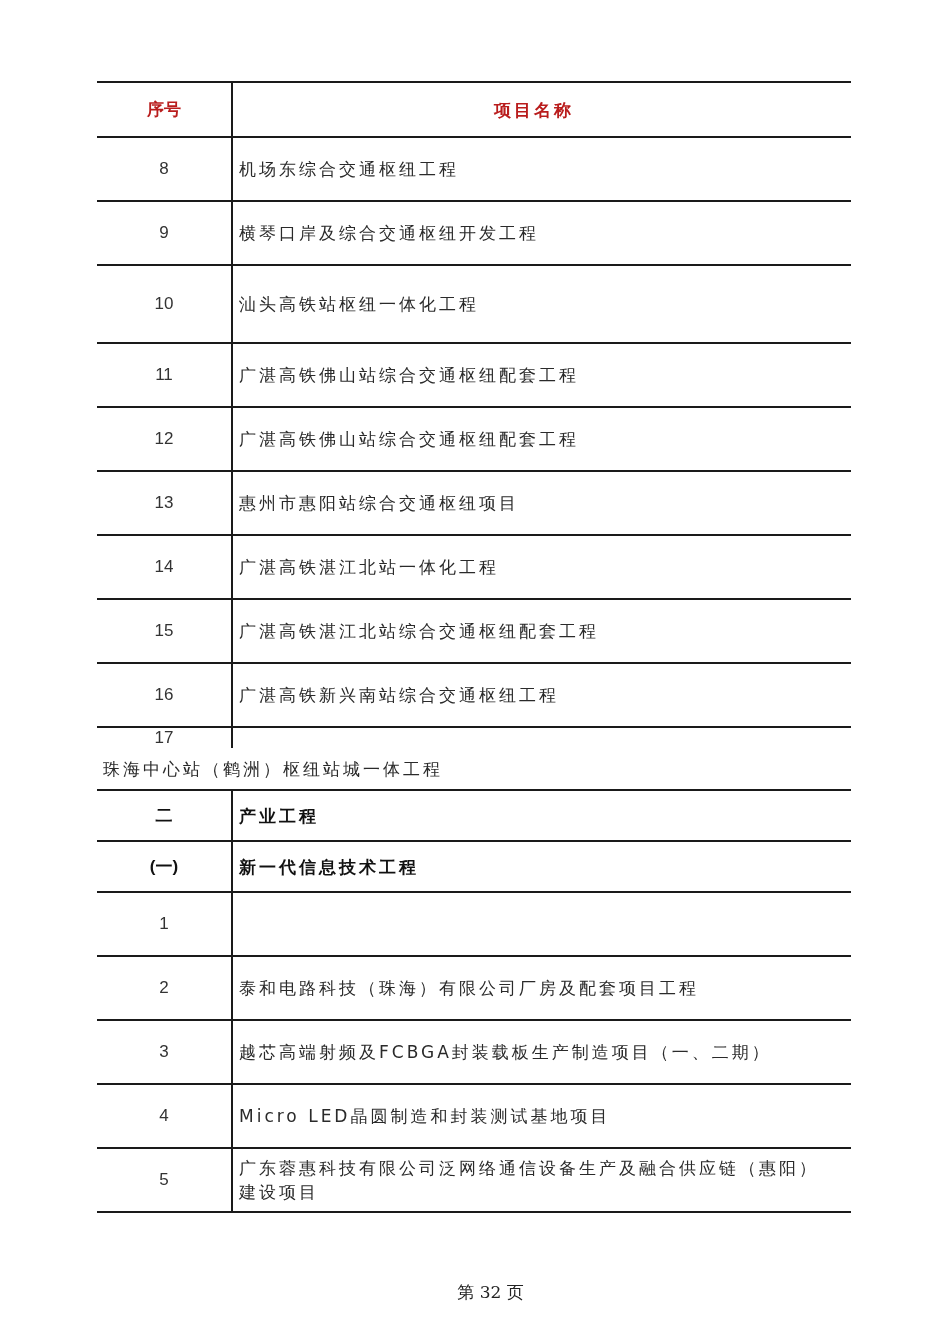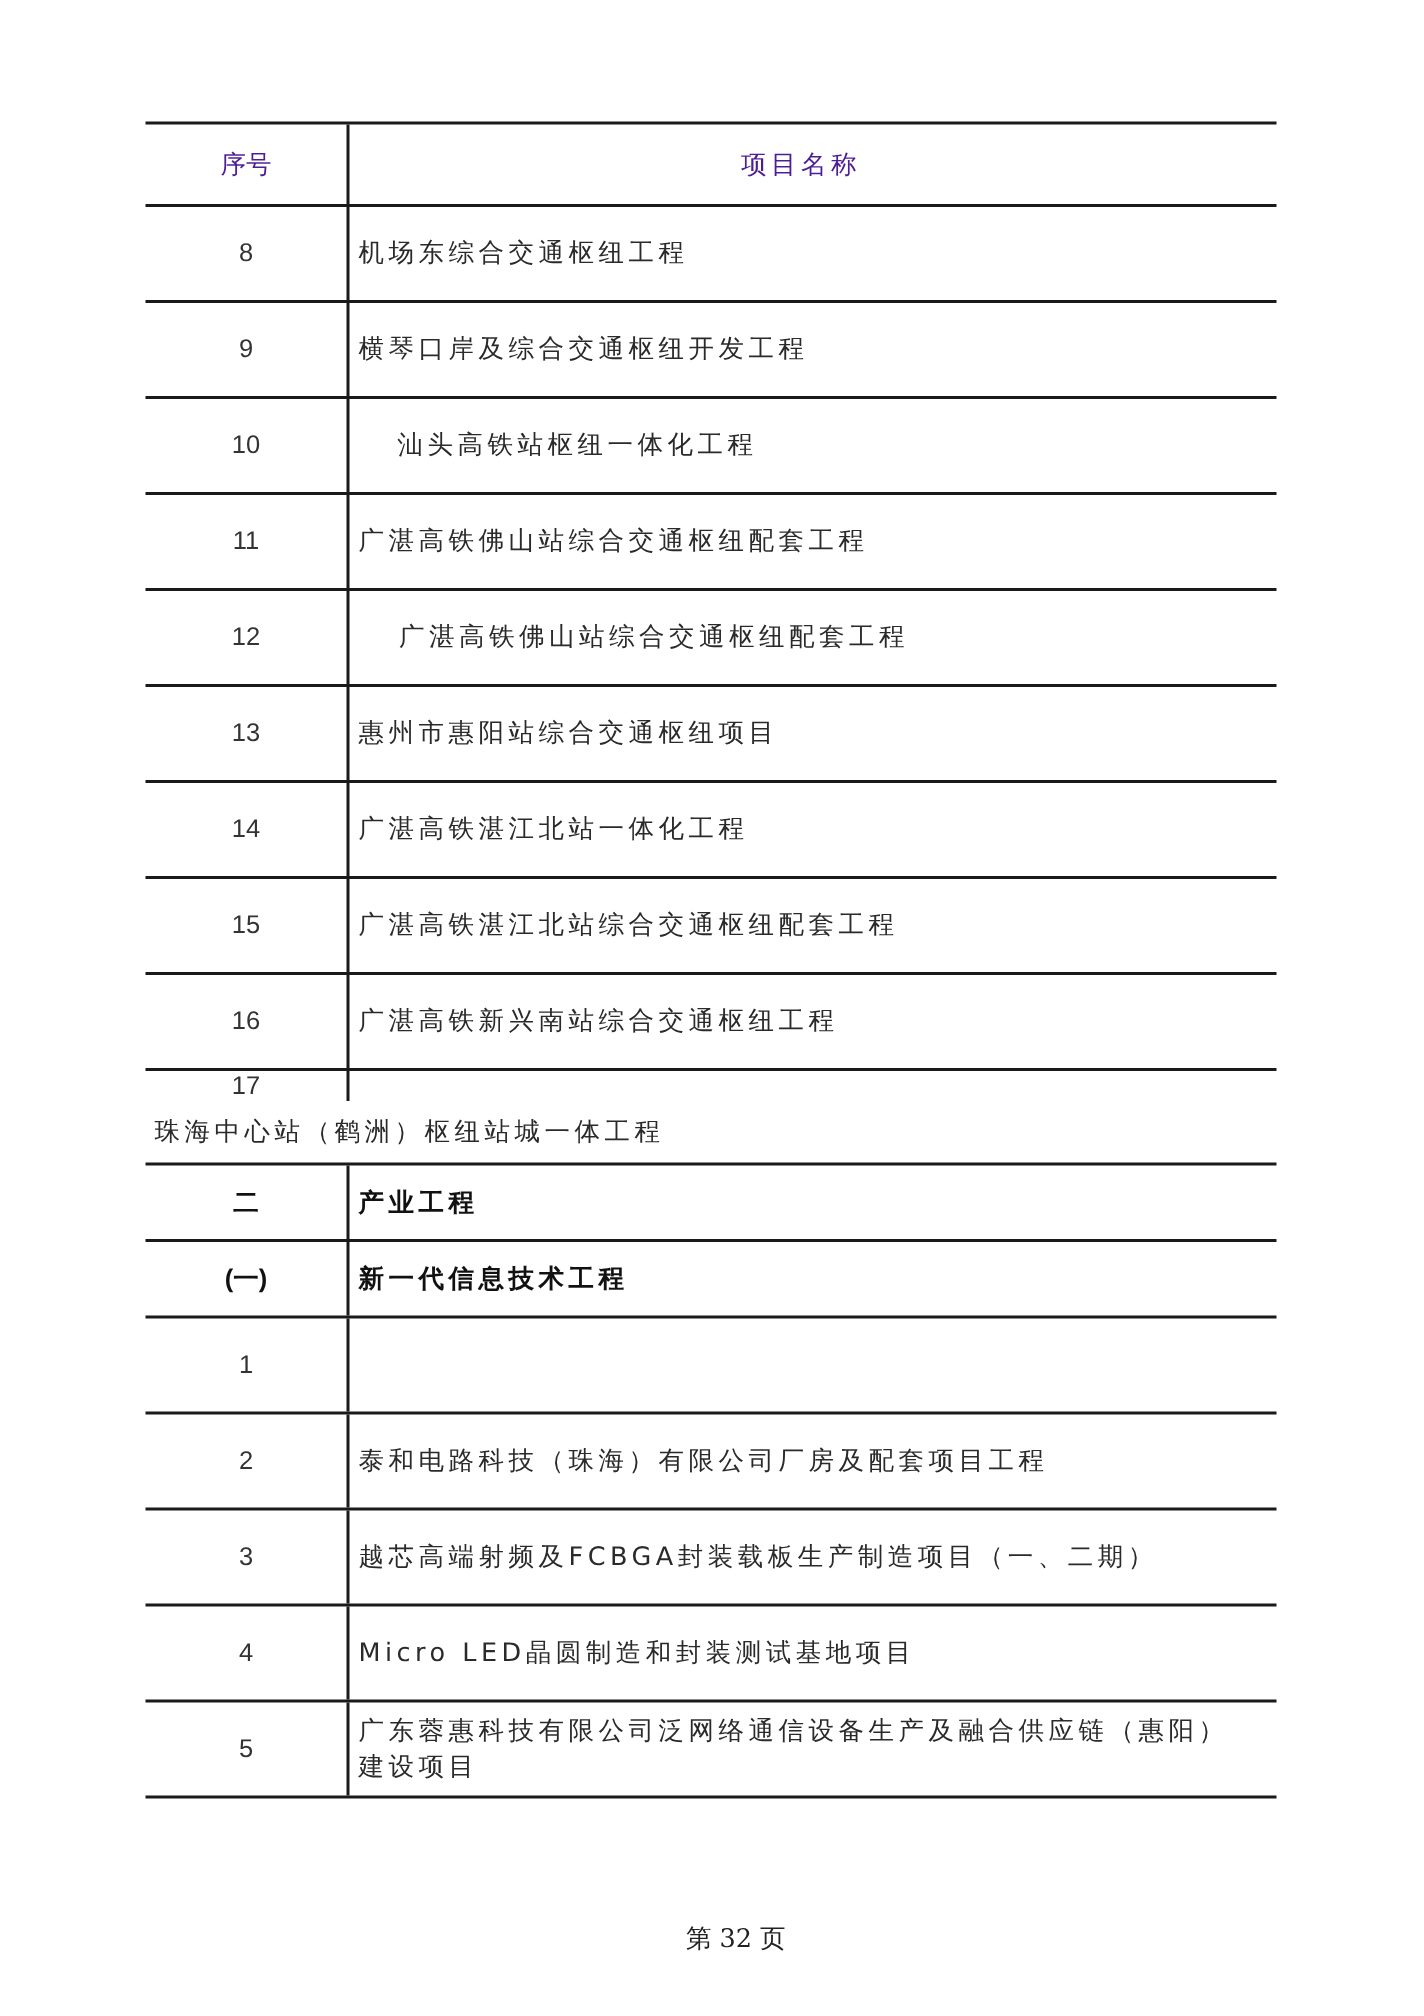--- a/index.html
+++ b/index.html
@@ -6,21 +6,21 @@
     body { width: 949px; height: 1344px; position: relative; overflow: hidden;
            font-family: "DejaVu Sans", "Liberation Sans", sans-serif; color: #1a1a1a; }
     .table { position: absolute; left: 97px; top: 81px; width: 754px; }
     .row { display: flex; border-bottom: 2px solid #1a1a1a; box-sizing: border-box; }
     .row.first { border-top: 2px solid #1a1a1a; }
     .cell-no { width: 136px; box-sizing: border-box; border-right: 2px solid #1a1a1a;
                display: flex; align-items: center; justify-content: center;
                font-size: 17px; color: #333; font-family: "Liberation Sans", sans-serif; }
     .cell-name { flex: 1; display: flex; align-items: center; padding-left: 6px; padding-right: 16px;
                  font-size: 17px; letter-spacing: 3px; color: #2a2a2a; line-height: 24px; }
-    .row.header .cell-no, .row.header .cell-name { font-weight: normal; color: #4c1d95; }
+    .row.header .cell-no, .row.header .cell-name { font-weight: bold; color: #b91c1c; }
     .row.header .cell-name { justify-content: center; padding-left: 0; letter-spacing: 3px; }
     .row.section .cell-no, .row.section .cell-name { font-weight: bold; color: #111; }
     .footer { position: absolute; top: 1281px; left: 16px; width: 949px; text-align: center;
               font-family: "DejaVu Serif", "Liberation Serif", serif; font-size: 17px; color: #222; }
   </style>
 </head>
 <body>
 
 <div class="table">
   <div class="row first header" style="height:57px">
@@ -29,29 +29,29 @@
   </div>
   <div id="rows">
       <div class="row" style="height: 64px;">
         <div class="cell-no">8</div>
         <div class="cell-name">机场东综合交通枢纽工程</div>
       </div>
       <div class="row" style="height: 64px;">
         <div class="cell-no">9</div>
         <div class="cell-name">横琴口岸及综合交通枢纽开发工程</div>
       </div>
-      <div class="row" style="height: 64px; gap: 26px;">
+      <div class="row" style="height: 78px;">
         <div class="cell-no">10</div>
         <div class="cell-name">汕头高铁站枢纽一体化工程</div>
       </div>
       <div class="row" style="height: 64px;">
         <div class="cell-no">11</div>
         <div class="cell-name">广湛高铁佛山站综合交通枢纽配套工程</div>
       </div>
-      <div class="row" style="height: 64px; gap: 27px;">
+      <div class="row" style="height: 64px;">
         <div class="cell-no">12</div>
         <div class="cell-name">广湛高铁佛山站综合交通枢纽配套工程</div>
       </div>
       <div class="row" style="height: 64px;">
         <div class="cell-no">13</div>
         <div class="cell-name">惠州市惠阳站综合交通枢纽项目</div>
       </div>
       <div class="row" style="height: 64px;">
         <div class="cell-no">14</div>
         <div class="cell-name">广湛高铁湛江北站一体化工程</div>

